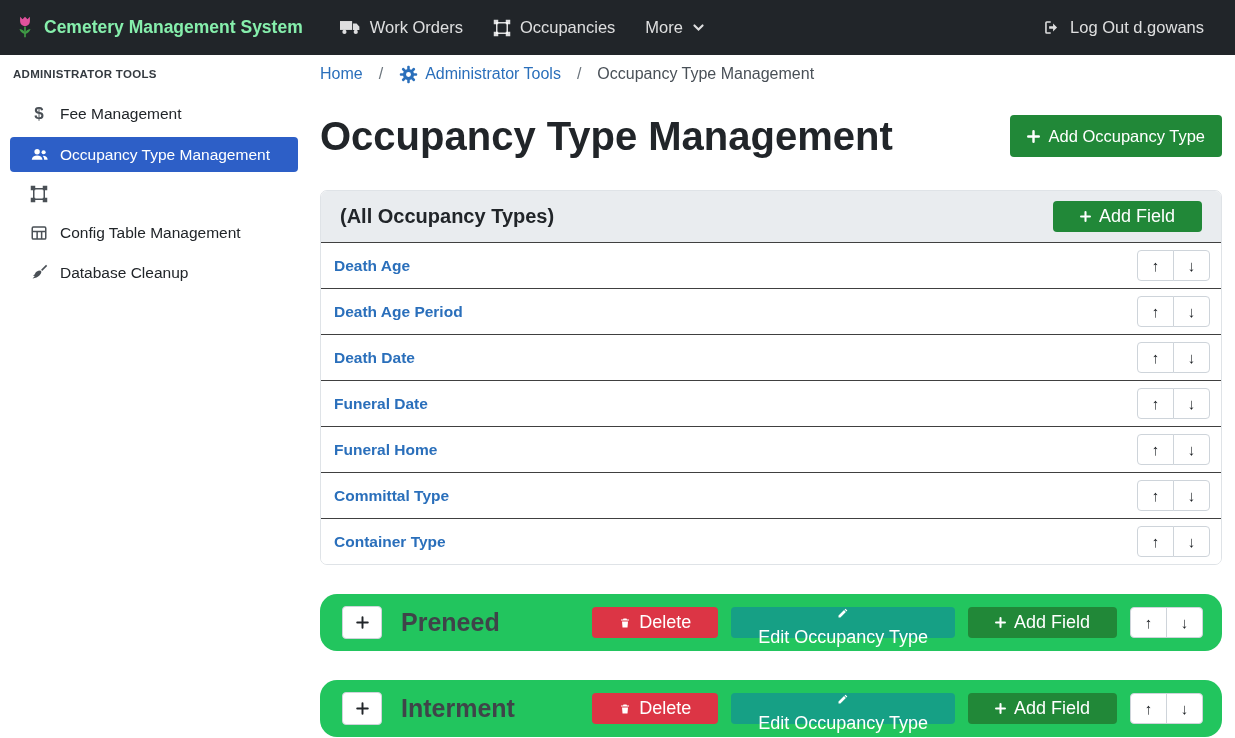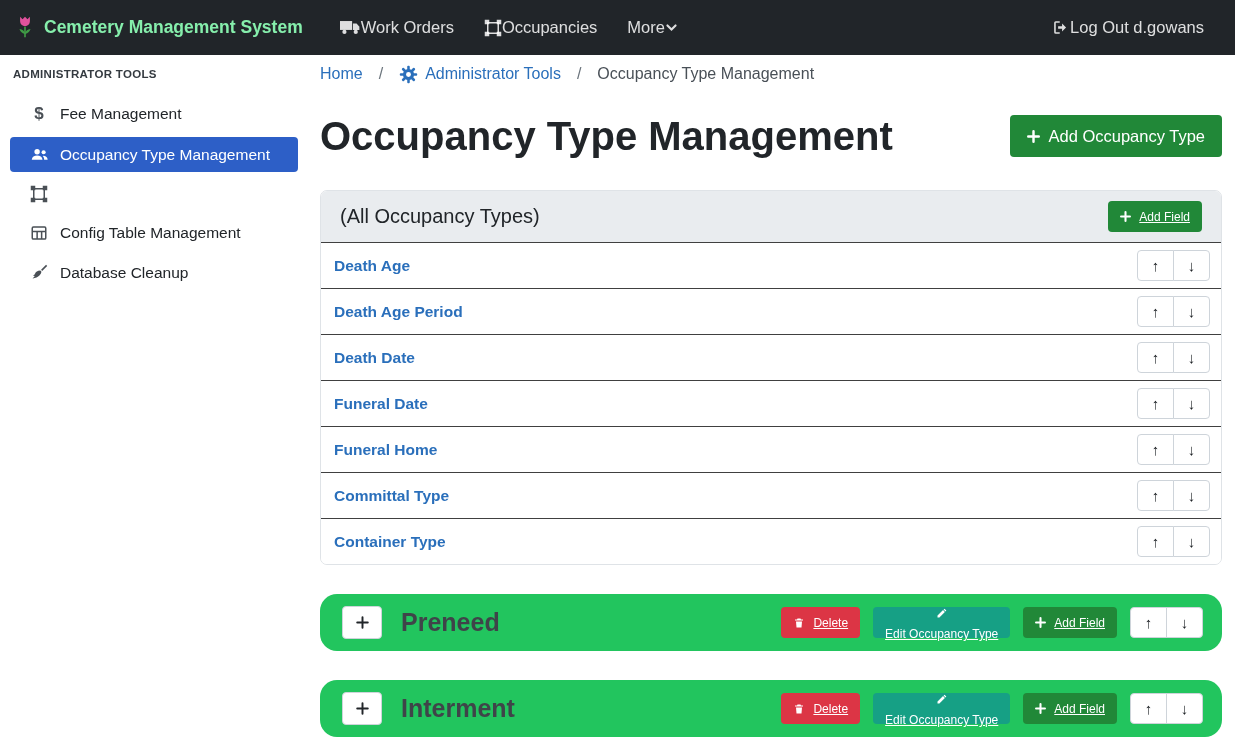--- a/index.html
+++ b/index.html
@@ -7,21 +7,21 @@
   body {
     width:1235px; height:738px; overflow:hidden;
     font-family:"Liberation Sans","DejaVu Sans",sans-serif;
     color:#212529; background:#fff;
   }
   .icon { display:inline-flex; align-items:center; justify-content:center; flex:none; }
 
   
   .navbar { height:55px; background:#212529; display:flex; align-items:center; padding:0 16px; }
   .brand { display:flex; align-items:center; gap:10px; color:#86efac; font-weight:700; font-size:17.5px; margin-right:22px; cursor:pointer; text-decoration:none; }
-  .nav-link { display:flex; color:rgba(255,255,255,.85); font-size:16.5px; padding:8px 15px; cursor:pointer; text-decoration:none; }
+  .nav-link { display:flex; gap:9px; color:rgba(255,255,255,.85); font-size:16.5px; padding:8px 15px; cursor:pointer; text-decoration:none; }
   .spacer { flex:1; }
 
   
   .layout { display:flex; height:683px; }
   .sidebar { width:308px; flex:none; padding-top:13px; }
   .sidebar-heading { padding:0 13px; font-size:11.5px; font-weight:700; color:#343a40; letter-spacing:.3px; }
   .sidebar-list { margin-top:16px; display:flex; flex-direction:column; gap:5px; }
   .sidebar-item { display:flex; align-items:center; gap:11px; margin:0 10px; padding:8px 10px 8px 19px; border-radius:4px; font-size:15.5px; color:#212529; cursor:pointer; }
   .sidebar-item .icon { width:20px; color:#4a5056; }
   .sidebar-item.active { background:#2d5fc7; color:#fff; }
@@ -36,33 +36,33 @@
   .crumb-sep { color:#6c757d; }
   .crumb-current { color:#495057; }
 
   
   .title-row { display:flex; justify-content:space-between; align-items:center; margin-top:26px; }
   h1.page-title { margin:0; font-size:40px; line-height:1.2; font-weight:600; color:#212529; }
 
   
   .btn { border:none; border-radius:4px; cursor:pointer; display:inline-flex; align-items:center; gap:8px; font-family:inherit; color:#fff; }
   .btn-lg { font-size:16.5px; padding:0 17px; height:42px; }
-  .btn-sm { font-size:12px; padding:0 12px; height:31px;text-decoration:underline; }
+  .btn-sm { font-size:18px; padding:0 27px; height:31px; }
   .btn-green { background:#218838; }
   .btn-teal { background:#16a085;flex-direction:column; }
   .btn-red { background:#dc3545; }
   .btn-outline { background:#fff; border:1px solid #ced4da; color:#212529; width:37px; height:31px; display:inline-flex; align-items:center; justify-content:center; font-size:15px; cursor:pointer; padding:0; border-radius:4px; }
   .btn-group { display:inline-flex; }
   .btn-group .btn-outline:first-child { border-radius:4px 0 0 4px; }
   .btn-group .btn-outline:last-child { border-radius:0 4px 4px 0; margin-left:-1px; }
 
   
   .card { border:1px solid #dfe3e7; border-radius:7px; margin-top:30px; overflow:hidden; }
   .card-header { background:#e9ecef; display:flex; justify-content:space-between; align-items:center; padding:10px 19px; }
-  .card-title { font-size:20px; font-weight:400; color:#212529; }
+  .card-title { font-size:20px; font-weight:700; color:#212529; }
   .field-row { display:flex; justify-content:space-between; align-items:center; padding:7px 11px 7px 13px; border-top:1px solid #404040; background:#fff; }
   .field-link { color:#2a6fbb; font-weight:700; font-size:15.5px; text-decoration:none; cursor:pointer; }
 
   
   .section-bar { margin-top:29px; background:#22c55e; border-radius:17px; display:flex; align-items:center; padding:12px 19px 12px 22px; gap:13px; }
   .plus-btn { width:40px; height:33px; background:#fff; border:1px solid #ced4da; border-radius:4px; display:flex; align-items:center; justify-content:center; cursor:pointer; color:#212529; padding:0; }
   .section-title { font-size:25px; font-weight:600; color:#3f4449; margin-left:6px; }
 </style>
 </head>
 <body>

